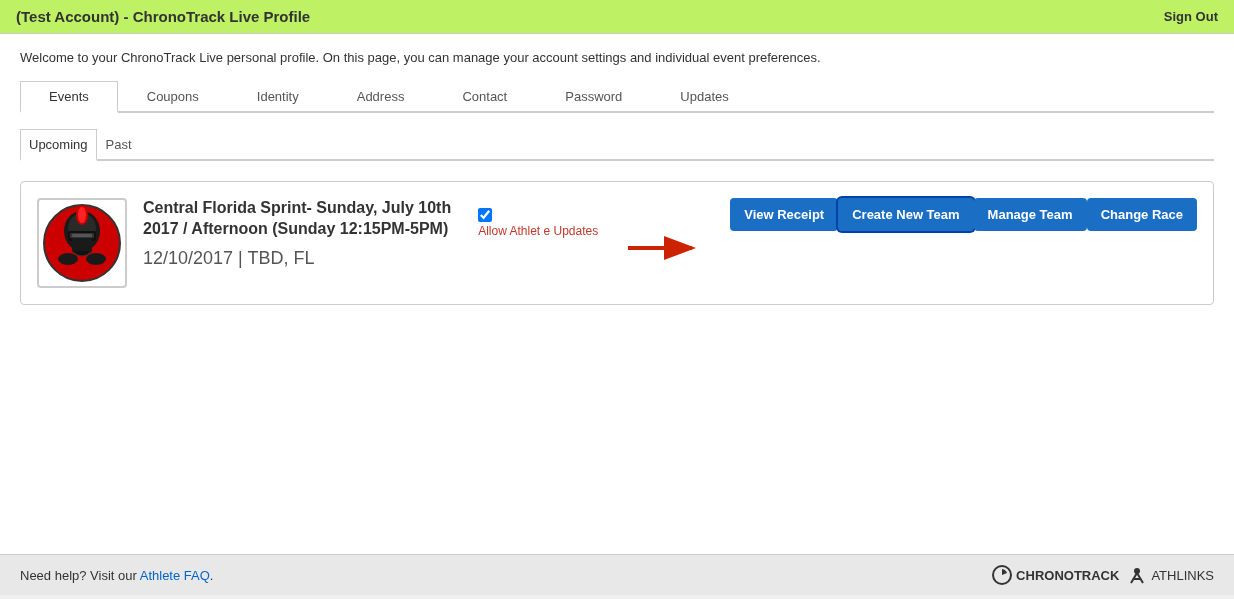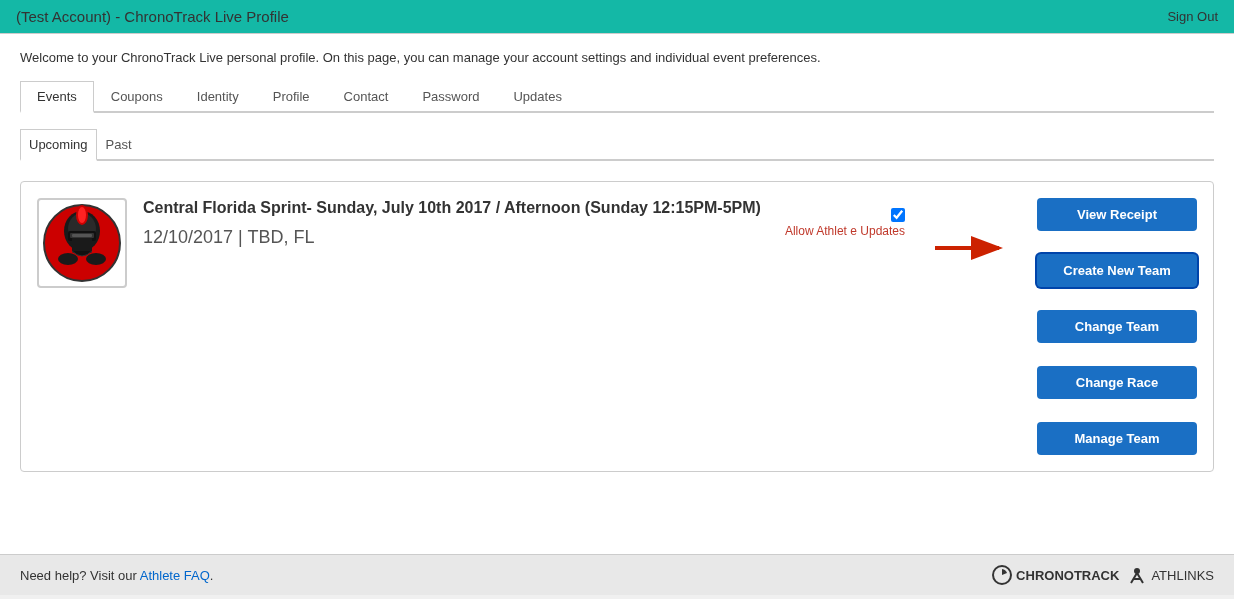--- a/index.html
+++ b/index.html
@@ -5,26 +5,27 @@
     * { box-sizing: border-box; margin: 0; padding: 0; }
     body {
       font-family: Arial, sans-serif;
       font-size: 14px;
       background: #f0f0f0;
       color: #333;
     }
 
     
     .header {
-      background: #14b8a6;
+      background: #bef264;
       border-bottom: 1px solid #ccc;
       padding: 8px 16px;
       display: flex;
       justify-content: space-between;
       align-items: center;
+      font-weight: bold;
     }
     .header-title {
       font-size: 15px;
       color: #333;
     }
     .sign-out-link {
       color: #333;
       text-decoration: none;
       font-size: 13px;
       cursor: pointer;
@@ -44,21 +45,21 @@
       margin-bottom: 16px;
     }
 
     
     .tabs {
       display: flex;
       border-bottom: 2px solid #ccc;
       margin-bottom: 16px;
     }
     .tab {
-      padding: 7px 16px;
+      padding: 7px 28px;
       cursor: pointer;
       font-size: 13px;
       color: #555;
       border: 1px solid transparent;
       border-bottom: none;
       margin-bottom: -2px;
       background: transparent;
     }
     .tab.active {
       background: #fff;
@@ -136,21 +137,21 @@
     .event-date {
       font-size: 18px;
       color: #555;
       margin-top: 8px;
     }
 
     
     .checkbox-area {
       display: flex;
       flex-direction: column;
-      align-items: flex-end;
+      align-items: flex-start;
       min-width: 100px;
       margin-top: 10px;
     }
     .checkbox-label {
       font-size: 12px;
       color: #c0392b;
       text-align: center;
       margin-top: 2px;
       line-height: 1.3;
     }
@@ -168,22 +169,22 @@
       margin-top: 30px;
     }
     .arrow-svg {
       width: 80px;
       height: 40px;
     }
 
     
     .action-buttons {
       display: flex;
-      flex-direction: column;
-      gap: 23px;
+      flex-direction: row;
+      gap: 0;
       min-width: 160px;
     }
     .action-btn {
       background: #1a6fc4;
       color: #fff;
       border: none;
       border-radius: 4px;
       padding: 9px 14px;
       font-size: 13px;
       font-weight: bold;
@@ -245,21 +246,21 @@
 </div>
 
 <div class="main-content">
 
   <p class="welcome-text">Welcome to your ChronoTrack Live personal profile. On this page, you can manage your account settings and individual event preferences.</p>
 
   <div class="tabs">
     <div class="tab active">Events</div>
     <div class="tab">Coupons</div>
     <div class="tab">Identity</div>
-    <div class="tab">Profile</div>
+    <div class="tab">Address</div>
     <div class="tab">Contact</div>
     <div class="tab">Password</div>
     <div class="tab">Updates</div>
   </div>
 
   <div class="sub-tabs">
     <div class="sub-tab active">Upcoming</div>
     <div class="sub-tab">Past</div>
   </div>
 
@@ -306,23 +307,22 @@
             <polygon points="0 0, 8 3, 0 6" fill="#cc2200"></polygon>
           </marker>
         </defs>
         <line x1="4" y1="20" x2="68" y2="20" stroke="#cc2200" stroke-width="4" marker-end="url(#arrowhead)"></line>
       </svg>
     </div>
 
     <div class="action-buttons">
       <button class="action-btn">View Receipt</button>
       <button class="action-btn highlighted">Create New Team</button>
-      <button class="action-btn">Change Team</button>
+      <button class="action-btn">Manage Team</button>
       <button class="action-btn">Change Race</button>
-      <button class="action-btn">Manage Team</button>
     </div>
 
   </div>
 
 </div>
 
 <div class="footer">
   <div class="footer-help">
     Need help? Visit our <a>Athlete FAQ</a>.
   </div>

